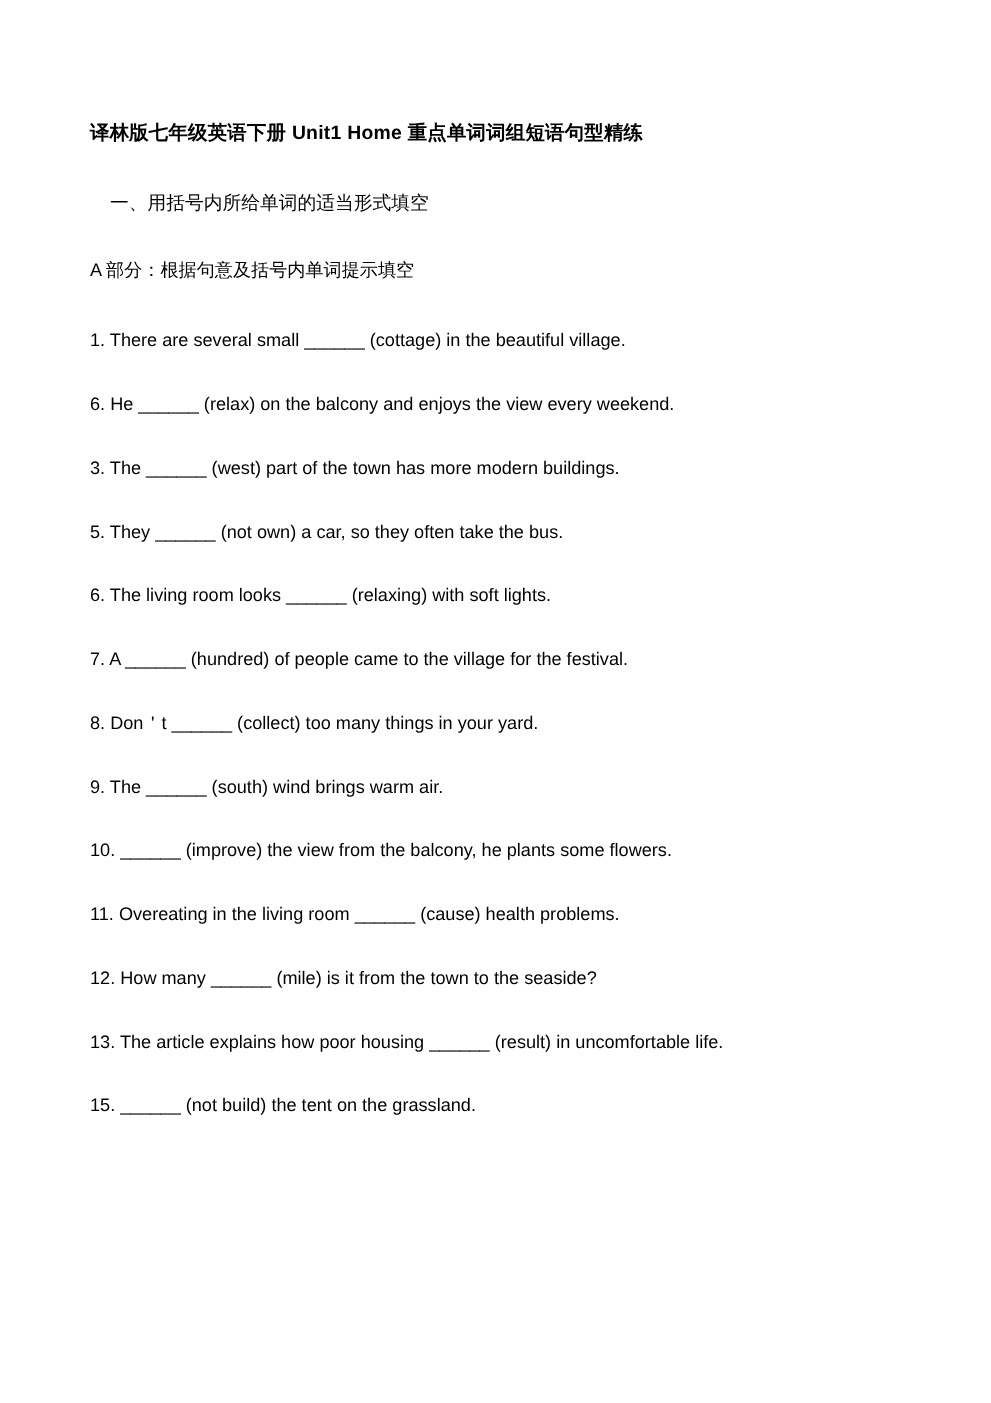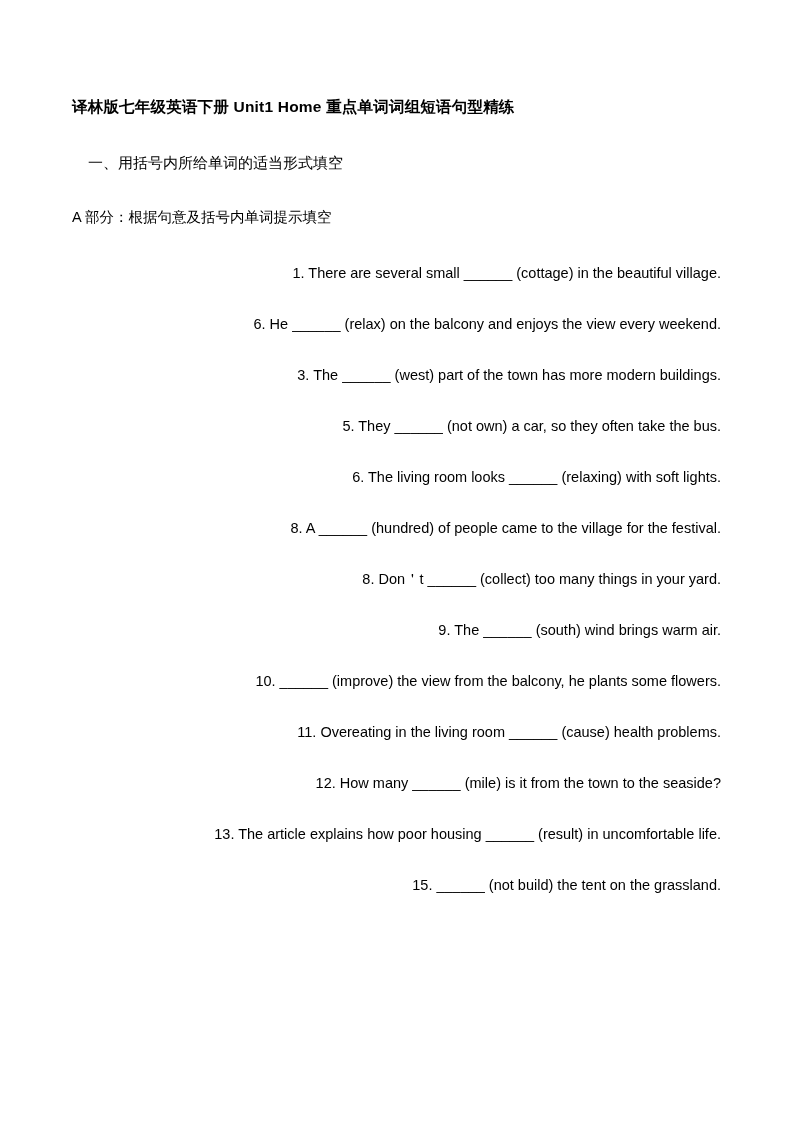--- a/index.html
+++ b/index.html
@@ -12,21 +12,21 @@
     height: 1122px;
     font-family: "Liberation Sans", sans-serif;
     color: #000000;
     -webkit-font-smoothing: antialiased;
   }
   .page {
     position: relative;
     width: 793px;
     height: 1122px;
     box-sizing: border-box;
-    padding: 96px 72px 60px 72px;
+    padding: 96px 102px 60px 72px;
   }
   .doc-title {
     font-size: 15.5px;
     font-weight: bold;
     letter-spacing: 0.2px;
     margin: 0 0 34px 0;
     line-height: 1.4;
   }
   .section-heading {
     font-size: 15px;
@@ -43,21 +43,20 @@
   .q-list {
     margin: 0;
     padding: 0;
     list-style: none;
   }
   .q-item {
     font-size: 14.5px;
     line-height: 1.45;
     margin: 0 0 30px 0;
     white-space: pre-wrap;
-    text-align: right;
   }
   .q-item:last-child {
     margin-bottom: 0;
   }
 </style>
 </head>
 <body>
 
 <div class="page">
 
@@ -66,21 +65,21 @@
   <p class="section-heading">一、用括号内所给单词的适当形式填空</p>
 
   <p class="sub-heading">A 部分：根据句意及括号内单词提示填空</p>
 
   <ul class="q-list">
     <li class="q-item">1. There are several small ______ (cottage) in the beautiful village.</li>
     <li class="q-item">6. He ______ (relax) on the balcony and enjoys the view every weekend.</li>
     <li class="q-item">3. The ______ (west) part of the town has more modern buildings.</li>
     <li class="q-item">5. They ______ (not own) a car, so they often take the bus.</li>
     <li class="q-item">6. The living room looks ______ (relaxing) with soft lights.</li>
-    <li class="q-item">8. A ______ (hundred) of people came to the village for the festival.</li>
+    <li class="q-item">7. A ______ (hundred) of people came to the village for the festival.</li>
     <li class="q-item">8. Don＇t ______ (collect) too many things in your yard.</li>
     <li class="q-item">9. The ______ (south) wind brings warm air.</li>
     <li class="q-item">10. ______ (improve) the view from the balcony, he plants some flowers.</li>
     <li class="q-item">11. Overeating in the living room ______ (cause) health problems.</li>
     <li class="q-item">12. How many ______ (mile) is it from the town to the seaside?</li>
     <li class="q-item">13. The article explains how poor housing ______ (result) in uncomfortable life.</li>
     <li class="q-item">15. ______ (not build) the tent on the grassland.</li>
   </ul>
 
 </div>

